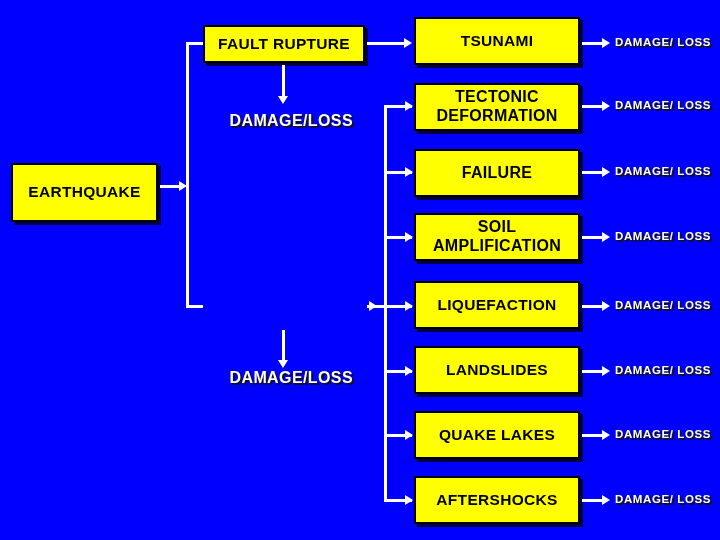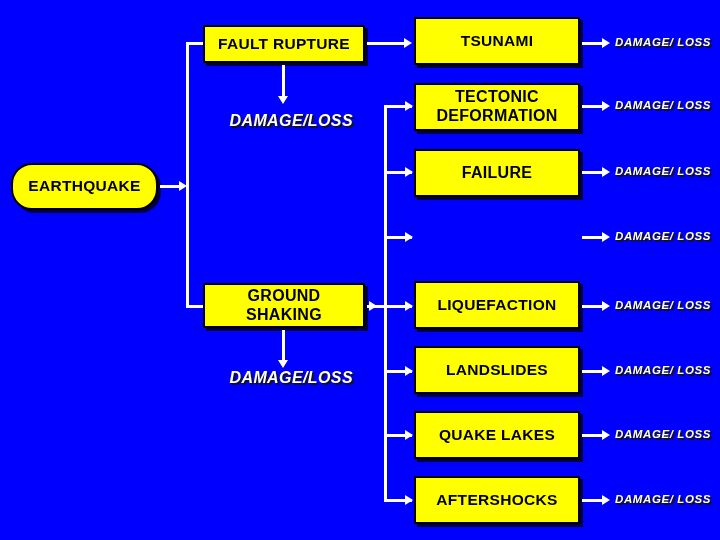--- a/index.html
+++ b/index.html
@@ -34,21 +34,20 @@
     line-height: 1.18;
     padding: 0 4px;
   }
   .box.two-line { font-size: 16px; }
 
   
   .caption {
     position: absolute;
     color: #FFFFFF;
     font-weight: bold;
-    font-style: italic;
     white-space: nowrap;
     text-shadow: 2px 2px 0 #101035, 1px 1px 0 #101035;
     letter-spacing: 0.4px;
   }
   .caption.center-cap {
     font-size: 16px;
     text-align: right;
   }
   .caption.side-cap {
     font-size: 11.5px;
@@ -79,21 +78,21 @@
     border-right: 5px solid transparent;
     border-top: 8px solid #FFFFFF;
     border-bottom: 0;
   }
 </style>
 </head>
 <body>
 
 <div id="canvas">
 
-  <div class="box" style="left:11px; top:163px; width:147px; height:47px;border-radius:21px;">
+  <div class="box" style="left:11px; top:163px; width:147px; height:59px;">
     <span>EARTHQUAKE</span>
   </div>
 
   <div class="hline" style="left:160px; top:185px; width:20px;"></div>
   <div class="arrowhead" style="left:179px; top:181px;"></div>
 
   <div class="vline" style="left:186px; top:42px; height:266px;"></div>
 
   <div class="hline" style="left:186px; top:42px; width:17px;"></div>
 
@@ -103,24 +102,20 @@
     <span>FAULT RUPTURE</span>
   </div>
 
   <div class="hline" style="left:367px; top:42px; width:39px;"></div>
   <div class="arrowhead" style="left:404px; top:38px;"></div>
 
   <div class="vline" style="left:282px; top:65px; height:33px;"></div>
   <div class="arrowhead down" style="left:278px; top:96px;"></div>
   <div class="caption center-cap" style="left:213px; top:112px; width:140px;">DAMAGE/LOSS</div>
 
-  <div class="box two-line" style="left:203px; top:283px; width:162px; height:45px; flex-direction:column;">
-    <span style="white-space:pre-line;">GROUND
-SHAKING</span>
-  </div>
 
   <div class="hline" style="left:367px; top:305px; width:18px;"></div>
   <div class="arrowhead" style="left:369px; top:301px;"></div>
 
   <div class="vline" style="left:282px; top:330px; height:32px;"></div>
   <div class="arrowhead down" style="left:278px; top:360px;"></div>
   <div class="caption center-cap" style="left:213px; top:369px; width:140px;">DAMAGE/LOSS</div>
 
   <div class="vline" style="left:384px; top:105px; height:394px;"></div>
 
@@ -143,20 +138,24 @@
 
   <div class="box two-line" style="left:414px; top:149px; width:166px; height:48px; flex-direction:column;">
     <span>FAILURE</span>
   </div>
   <div class="hline" style="left:384px; top:171px; width:28px;"></div>
   <div class="arrowhead" style="left:405px; top:167px;"></div>
   <div class="hline" style="left:582px; top:171px; width:22px;"></div>
   <div class="arrowhead" style="left:602px; top:167px;"></div>
   <div class="caption side-cap" style="left:615px; top:165px;">DAMAGE/ LOSS</div>
 
+  <div class="box two-line" style="left:414px; top:213px; width:166px; height:48px; flex-direction:column;">
+    <span>SOIL</span>
+    <span>AMPLIFICATION</span>
+  </div>
   <div class="hline" style="left:384px; top:236px; width:28px;"></div>
   <div class="arrowhead" style="left:405px; top:232px;"></div>
   <div class="hline" style="left:582px; top:236px; width:22px;"></div>
   <div class="arrowhead" style="left:602px; top:232px;"></div>
   <div class="caption side-cap" style="left:615px; top:230px;">DAMAGE/ LOSS</div>
 
   <div class="box" style="left:414px; top:281px; width:166px; height:48px;">
     <span>LIQUEFACTION</span>
   </div>
   <div class="hline" style="left:384px; top:305px; width:28px;"></div>

